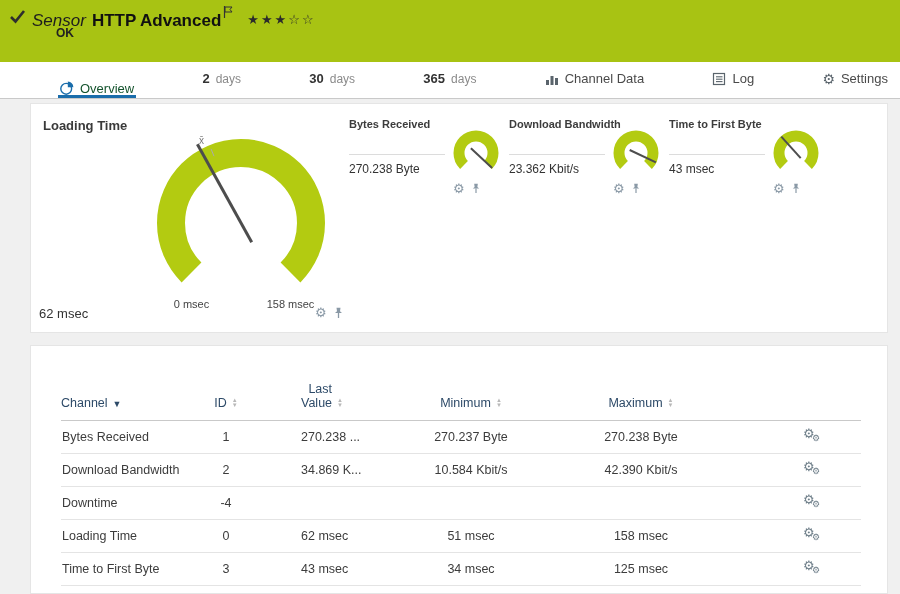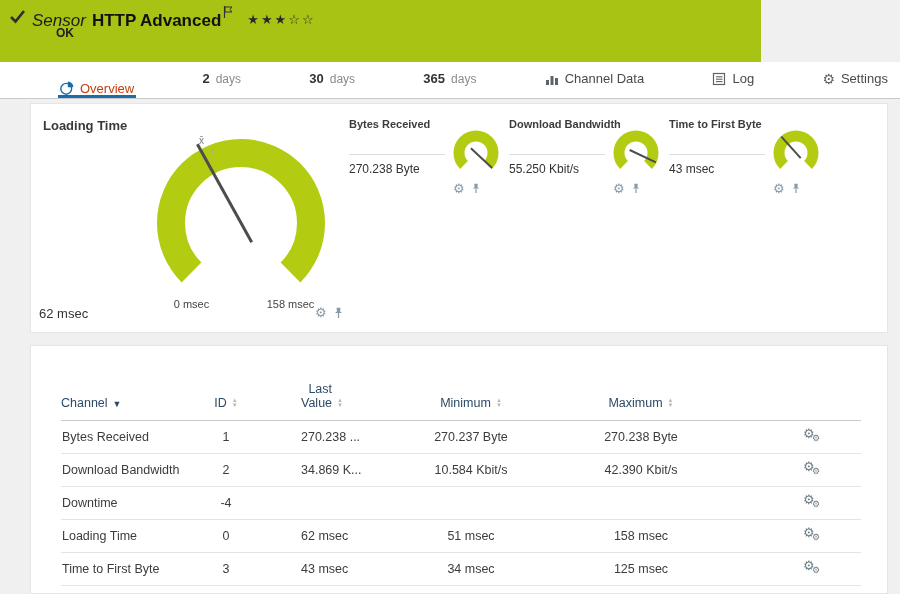--- a/index.html
+++ b/index.html
@@ -4,39 +4,39 @@
 <style>
   * { box-sizing: border-box; }
   html,body { margin:0; padding:0; }
   body {
     width:900px; height:594px; position:relative; overflow:hidden;
     background:#f0f0f0;
     font-family:"Liberation Sans", sans-serif;
   }
 
   
-  .topbar { position:absolute; top:0; left:0; width:761px; height:62px; background:#a8c313; }
+  .topbar { position:absolute; top:0; left:0; width:900px; height:62px; background:#a8c313; }
   .topbar-check { position:absolute; left:9px; top:9px; }
   .topbar-line { position:absolute; left:32px; top:6px; white-space:nowrap; }
   .sensor-kind { font-style:italic; font-size:17px; color:#1d1d1d; margin-right:6px; }
   .sensor-title { font-weight:bold; font-size:17px; color:#111; }
   .flag { vertical-align:8px; margin-left:2px; }
   .stars { font-size:13px; letter-spacing:2px; color:#2b2b2b; margin-left:14px; vertical-align:2px; }
   .sensor-status { position:absolute; left:56px; top:26px; font-size:12px; font-weight:bold; color:#222; }
 
   
   .tabbar {
     position:absolute; top:62px; left:0; width:900px; height:37px; background:#ffffff;
     border-bottom:1px solid #c9c9c9;
     display:flex; justify-content:space-between; align-items:stretch;
     padding:0 10px 0 58px;
   }
   .tab { display:flex; align-items:center; gap:6px; font-size:13px; color:#4a4a4a;
          border-bottom:3px solid transparent; cursor:pointer; padding:0 2px; }
-  .tab.active { color:#c2410c; border-bottom-color:#1a6dab;margin-top:19px; }
+  .tab.active { color:#14532d; border-bottom-color:#1a6dab;margin-top:19px; }
   .tab .num { font-weight:bold; color:#333; }
   .tab .unit { color:#8a8a8a; font-size:12px; }
   .tab .gear-glyph { font-size:14px; line-height:1; color:#5a646c; }
 
   
   .card { position:absolute; left:30px; width:858px; background:#fff; border:1px solid #e5e5e5; }
   .card-gauges { top:103px; height:230px; }
   .card-table  { top:345px; height:249px; }
 
   .gauge-title { position:absolute; left:12px; top:14px; font-size:13px; font-weight:bold; color:#3a3a3a; }
@@ -167,21 +167,21 @@
       <svg width="10" height="11" viewBox="0 0 11 12">
         <path d="M3.5 0.8 L7.5 0.8 L7 4.3 L9 5.9 L2 5.9 L4 4.3 Z" fill="#8a99a6"></path>
         <line x1="5.5" y1="5.9" x2="5.5" y2="11" stroke="#8a99a6" stroke-width="1.3"></line>
       </svg>
     </div>
   </div>
 
   <div class="mini m2">
     <div class="mini-label">Download Bandwidth</div>
     <div class="mini-line"></div>
-    <div class="mini-value">55.250 Kbit/s</div>
+    <div class="mini-value">23.362 Kbit/s</div>
     <svg class="mini-gauge" width="54" height="54" viewBox="0 0 54 54">
       <path d="M15 39 A17 17 0 1 1 39 39" fill="none" stroke="#b3cb11" stroke-width="11"></path>
       <line x1="20.7" y1="24" x2="46.9" y2="36.3" stroke="#4d4d4d" stroke-width="2"></line>
     </svg>
     <div class="icon-row mini-icons">
       <span class="gear-glyph">⚙</span>
       <svg width="10" height="11" viewBox="0 0 11 12">
         <path d="M3.5 0.8 L7.5 0.8 L7 4.3 L9 5.9 L2 5.9 L4 4.3 Z" fill="#8a99a6"></path>
         <line x1="5.5" y1="5.9" x2="5.5" y2="11" stroke="#8a99a6" stroke-width="1.3"></line>
       </svg>

